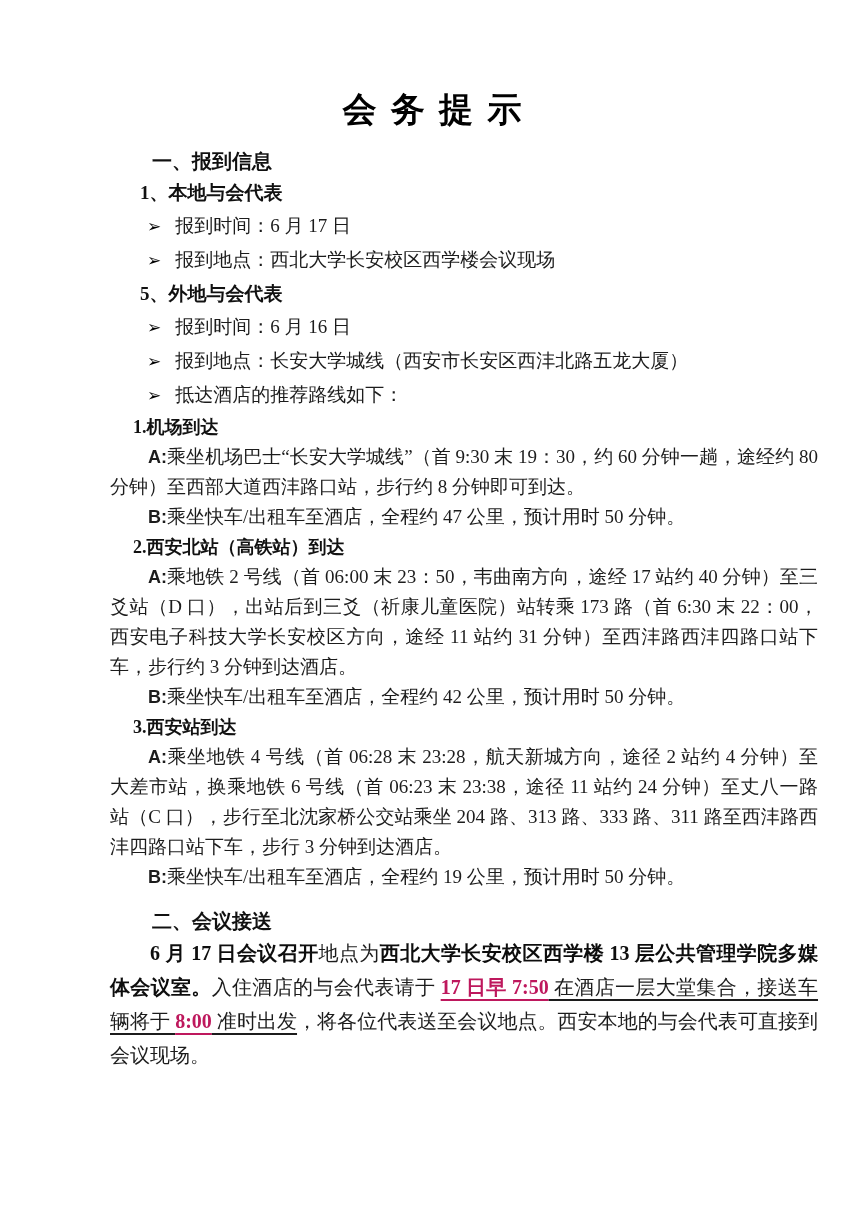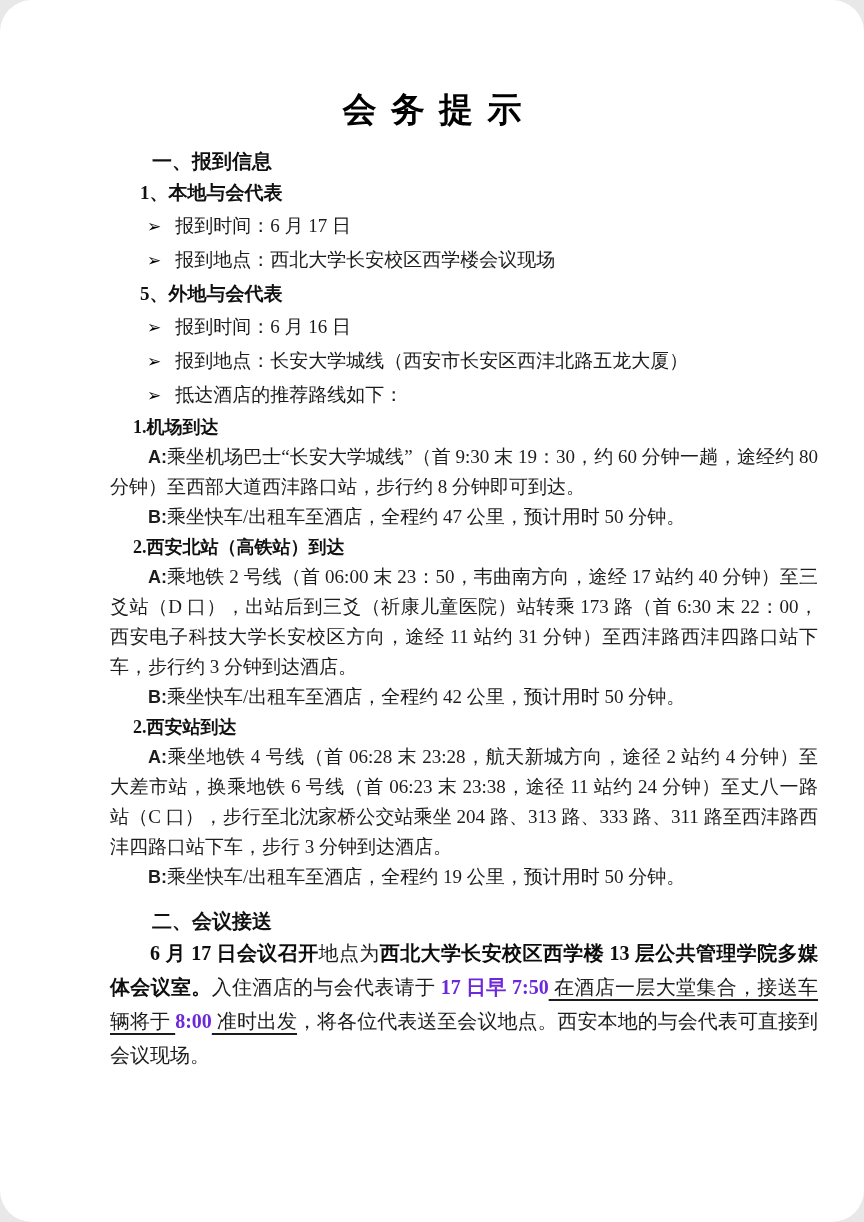--- a/index.html
+++ b/index.html
@@ -5,21 +5,20 @@
   html, body { margin: 0; padding: 0; background: #e8e8e8; }
   .page {
     position: relative;
     width: 864px;
     height: 1222px;
     margin: 0 auto;
     background: #ffffff;
     overflow: hidden;
     font-family: "Liberation Serif", "DejaVu Serif", serif;
     color: #1c1c1c;
-    border-radius: 32px;
   }
   .doc-title {
     margin: 0;
     padding-top: 88px;
     font-size: 34px;
     line-height: 44px;
     font-weight: 700;
     color: #000;
     text-align: center;
     letter-spacing: 0.42em;
@@ -80,21 +79,22 @@
   .final-para {
     margin: 0;
     font-size: 20px;
     line-height: 34px;
     text-indent: 2em;
     text-align: justify;
   }
   .seg-b { font-weight: 700; color: #0d0d0d; }
   .seg-n { font-weight: 400; }
   .seg-bu {
-    font-weight: 700; color: #6d28d9;
+    font-weight: 700; color: #be185d;
+    text-decoration: underline;
     text-underline-offset: 5px;
   }
   .seg-u {
     font-weight: 400;
     text-decoration: underline;
     text-underline-offset: 5px;
   }
   .page-number {
     position: absolute;
     top: 1118px;
@@ -143,21 +143,21 @@
     </div>
 
     <h4 class="route-h">1.机场到达</h4>
     <p class="para"><span class="opt-label">A:</span><span>乘坐机场巴士“长安大学城线”（首 9:30 末 19：30，约 60 分钟一趟，途经约 80 分钟）至西部大道西沣路口站，步行约 8 分钟即可到达。</span></p>
     <p class="para"><span class="opt-label">B:</span><span>乘坐快车/出租车至酒店，全程约 47 公里，预计用时 50 分钟。</span></p>
 
     <h4 class="route-h">2.西安北站（高铁站）到达</h4>
     <p class="para"><span class="opt-label">A:</span><span>乘地铁 2 号线（首 06:00 末 23：50，韦曲南方向，途经 17 站约 40 分钟）至三爻站（D 口），出站后到三爻（祈康儿童医院）站转乘 173 路（首 6:30 末 22：00，西安电子科技大学长安校区方向，途经 11 站约 31 分钟）至西沣路西沣四路口站下车，步行约 3 分钟到达酒店。</span></p>
     <p class="para"><span class="opt-label">B:</span><span>乘坐快车/出租车至酒店，全程约 42 公里，预计用时 50 分钟。</span></p>
 
-    <h4 class="route-h">2.西安站到达</h4>
+    <h4 class="route-h">3.西安站到达</h4>
     <p class="para"><span class="opt-label">A:</span><span>乘坐地铁 4 号线（首 06:28 末 23:28，航天新城方向，途径 2 站约 4 分钟）至大差市站，换乘地铁 6 号线（首 06:23 末 23:38，途径 11 站约 24 分钟）至丈八一路站（C 口），步行至北沈家桥公交站乘坐 204 路、313 路、333 路、311 路至西沣路西沣四路口站下车，步行 3 分钟到达酒店。</span></p>
     <p class="para"><span class="opt-label">B:</span><span>乘坐快车/出租车至酒店，全程约 19 公里，预计用时 50 分钟。</span></p>
 
     <h2 class="h-sec">二、会议接送</h2>
     <p class="final-para"><span class="seg-b">6 月 17 日会议召开</span><span class="seg-n">地点为</span><span class="seg-b">西北大学长安校区西学楼 13 层公共管理学院多媒体会议室。</span><span class="seg-n">入住酒店的与会代表请于 </span><span class="seg-bu">17 日早 7:50</span><span class="seg-u"> 在酒店一层大堂集合，接送车辆将于 </span><span class="seg-bu">8:00</span><span class="seg-u"> 准时出发</span><span class="seg-n">，将各位代表送至会议地点。西安本地的与会代表可直接到会议现场。</span></p>
 
   </div>
 
 
 </div>

